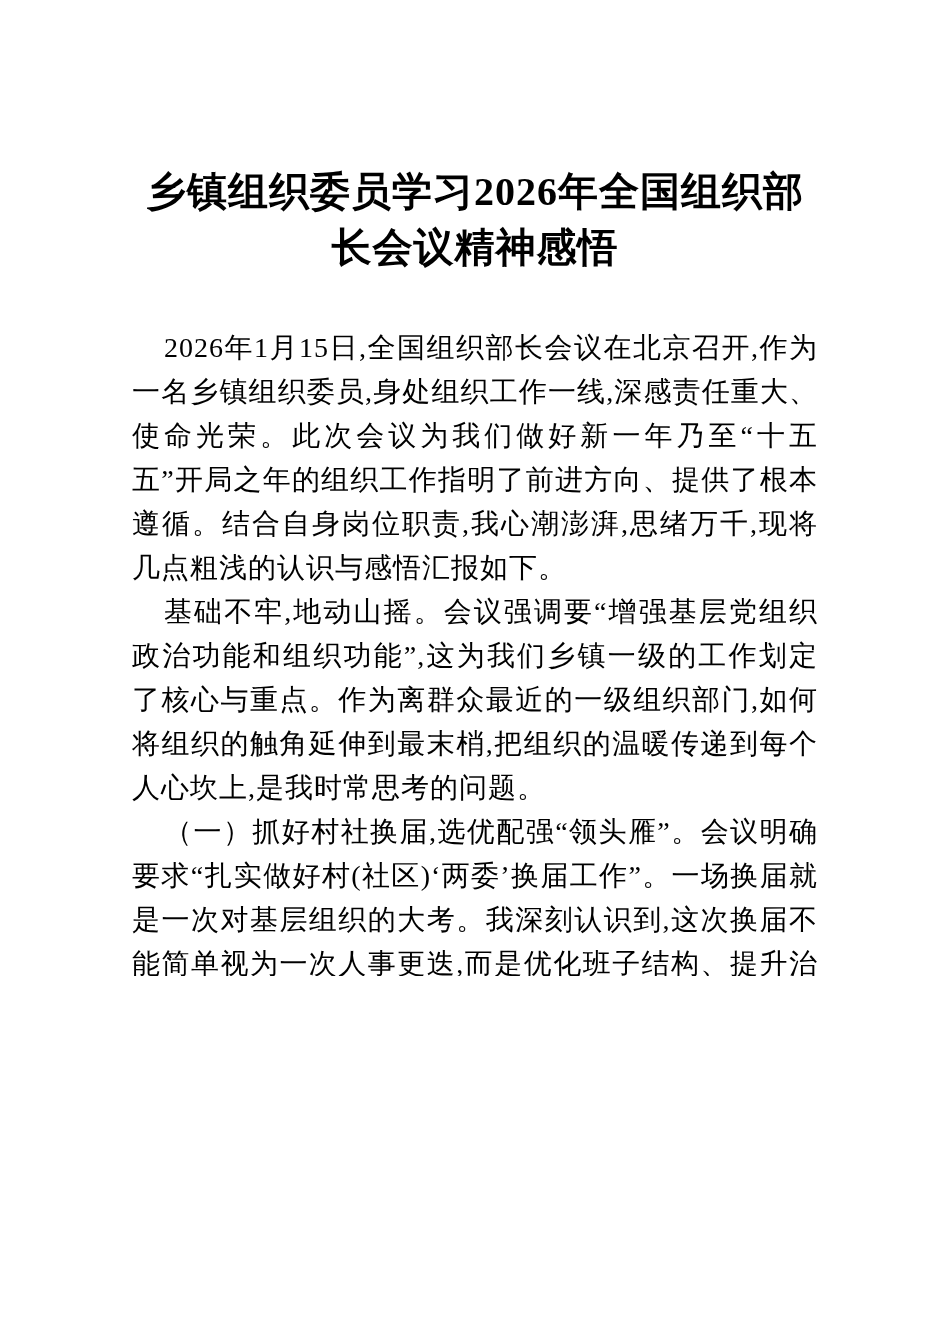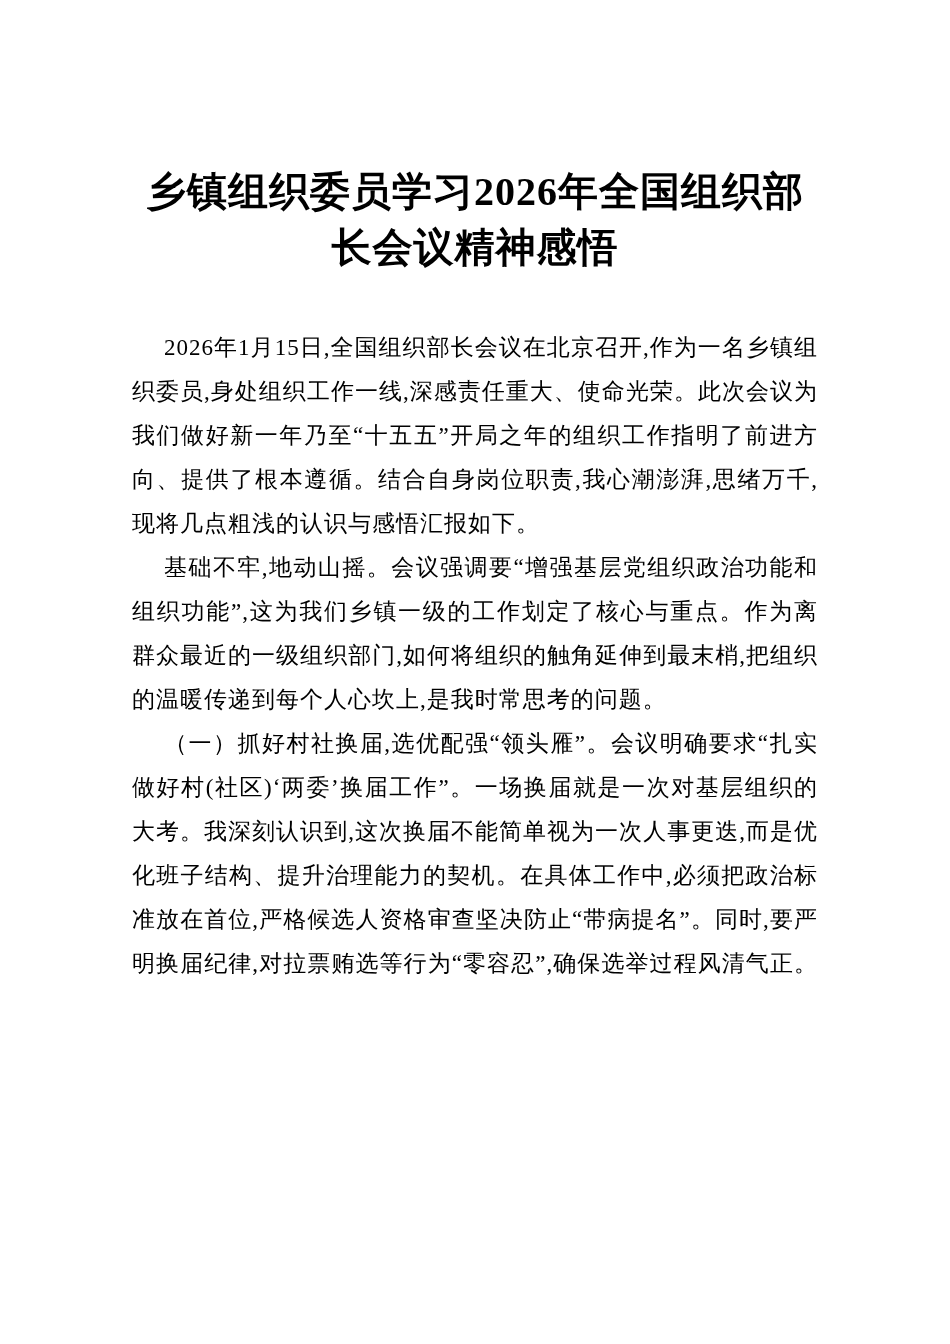--- a/index.html
+++ b/index.html
@@ -22,21 +22,21 @@
     font-family: "Liberation Serif", "DejaVu Serif", serif;
     font-weight: 700;
     font-size: 40px;
     line-height: 56px;
     text-align: center;
     letter-spacing: 1px;
   }
   .body-para {
     margin: 0;
     font-family: "Liberation Serif", "DejaVu Serif", serif;
-    font-size: 23px;
+    font-size: 28px;
     line-height: 44px;
     text-align: justify;
     text-indent: 32px;
     letter-spacing: 1px;
   }
   .heading-para {
     margin: 0;
     font-family: "Liberation Sans", "DejaVu Sans", sans-serif;
     font-weight: 700;
     font-size: 24px;

